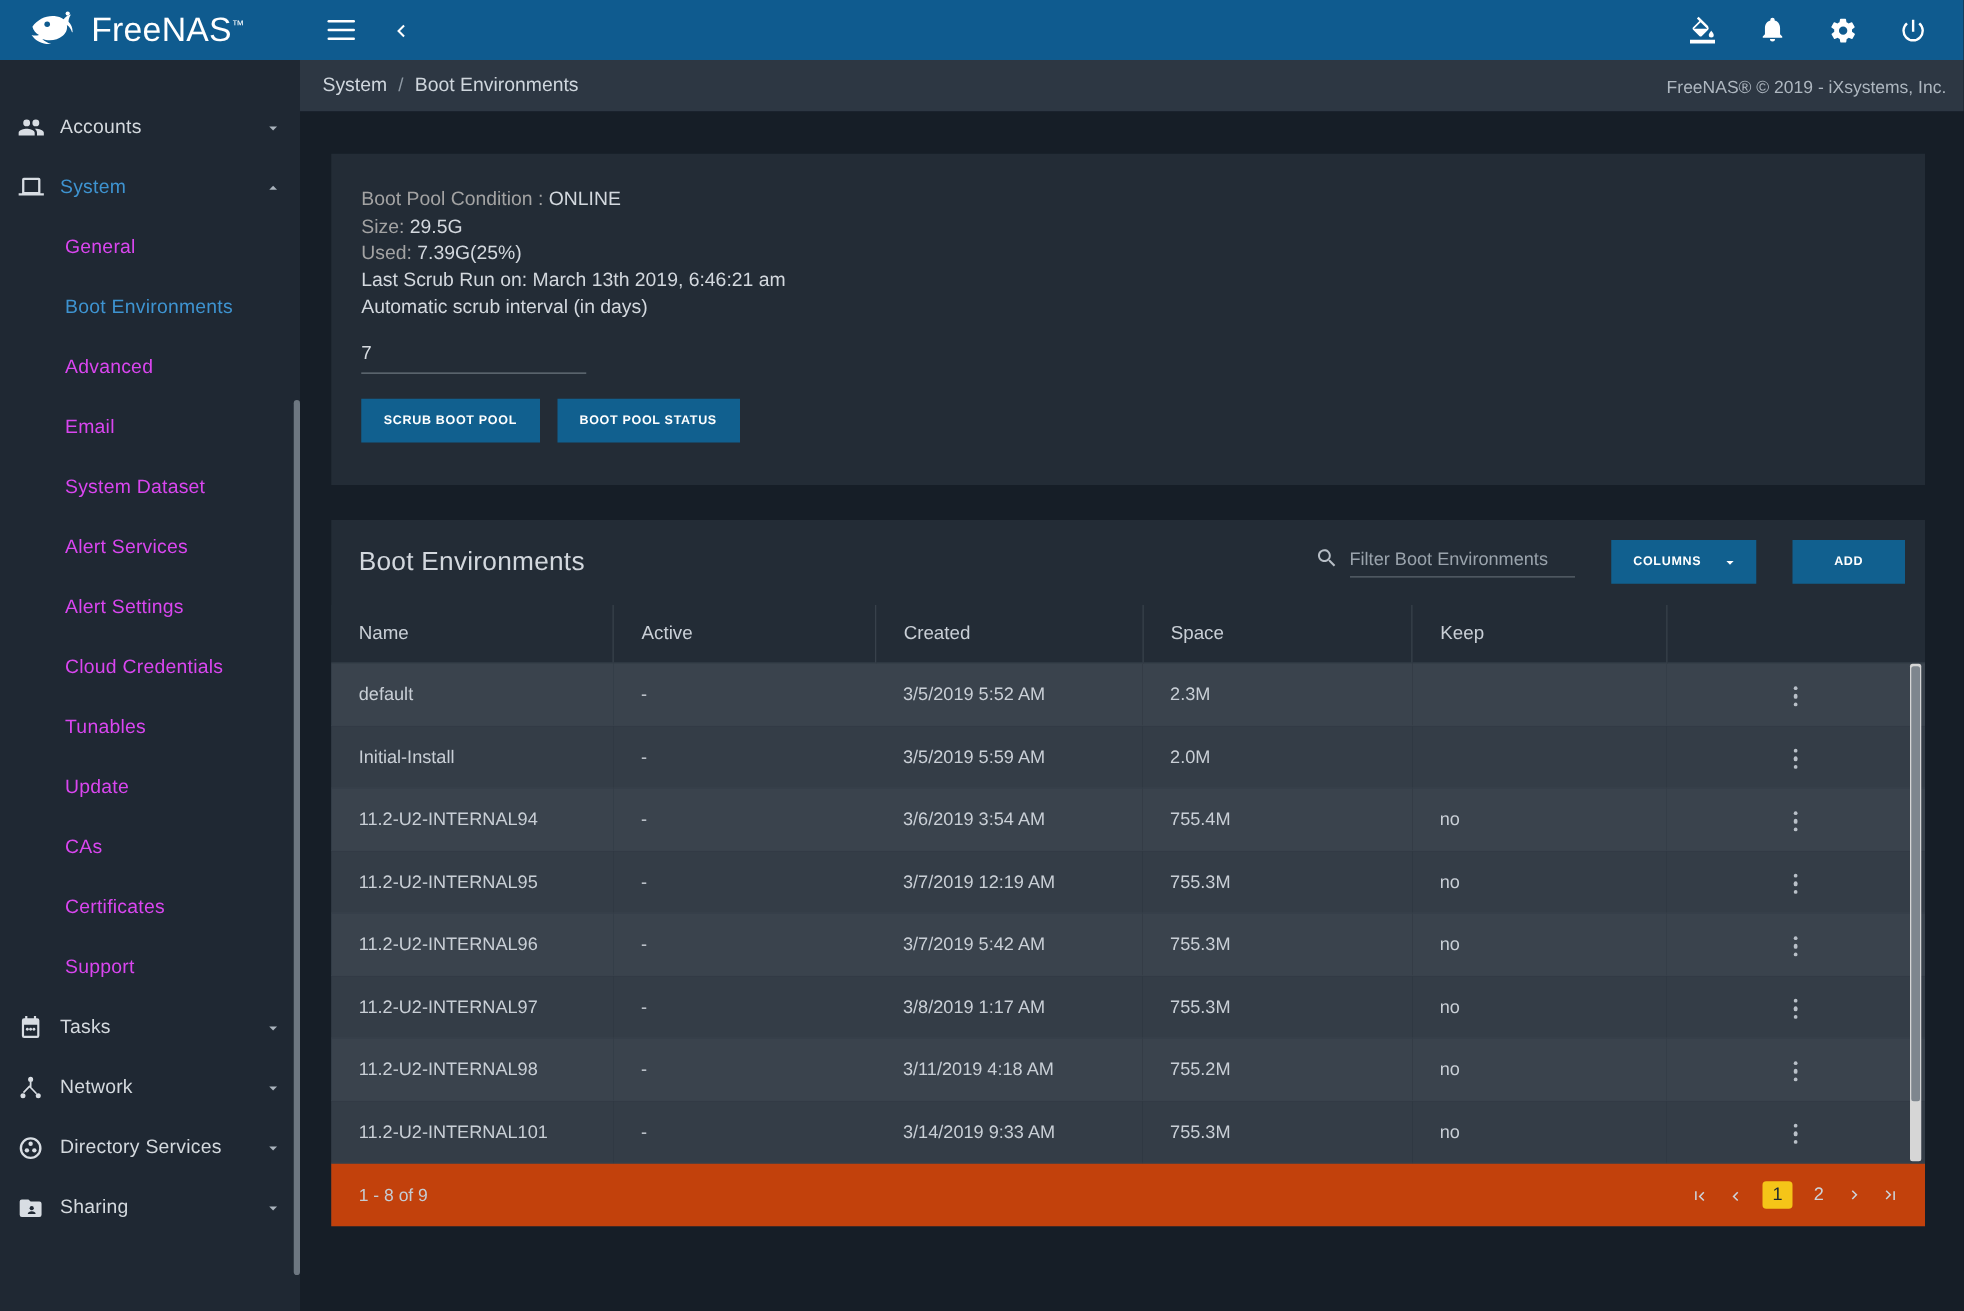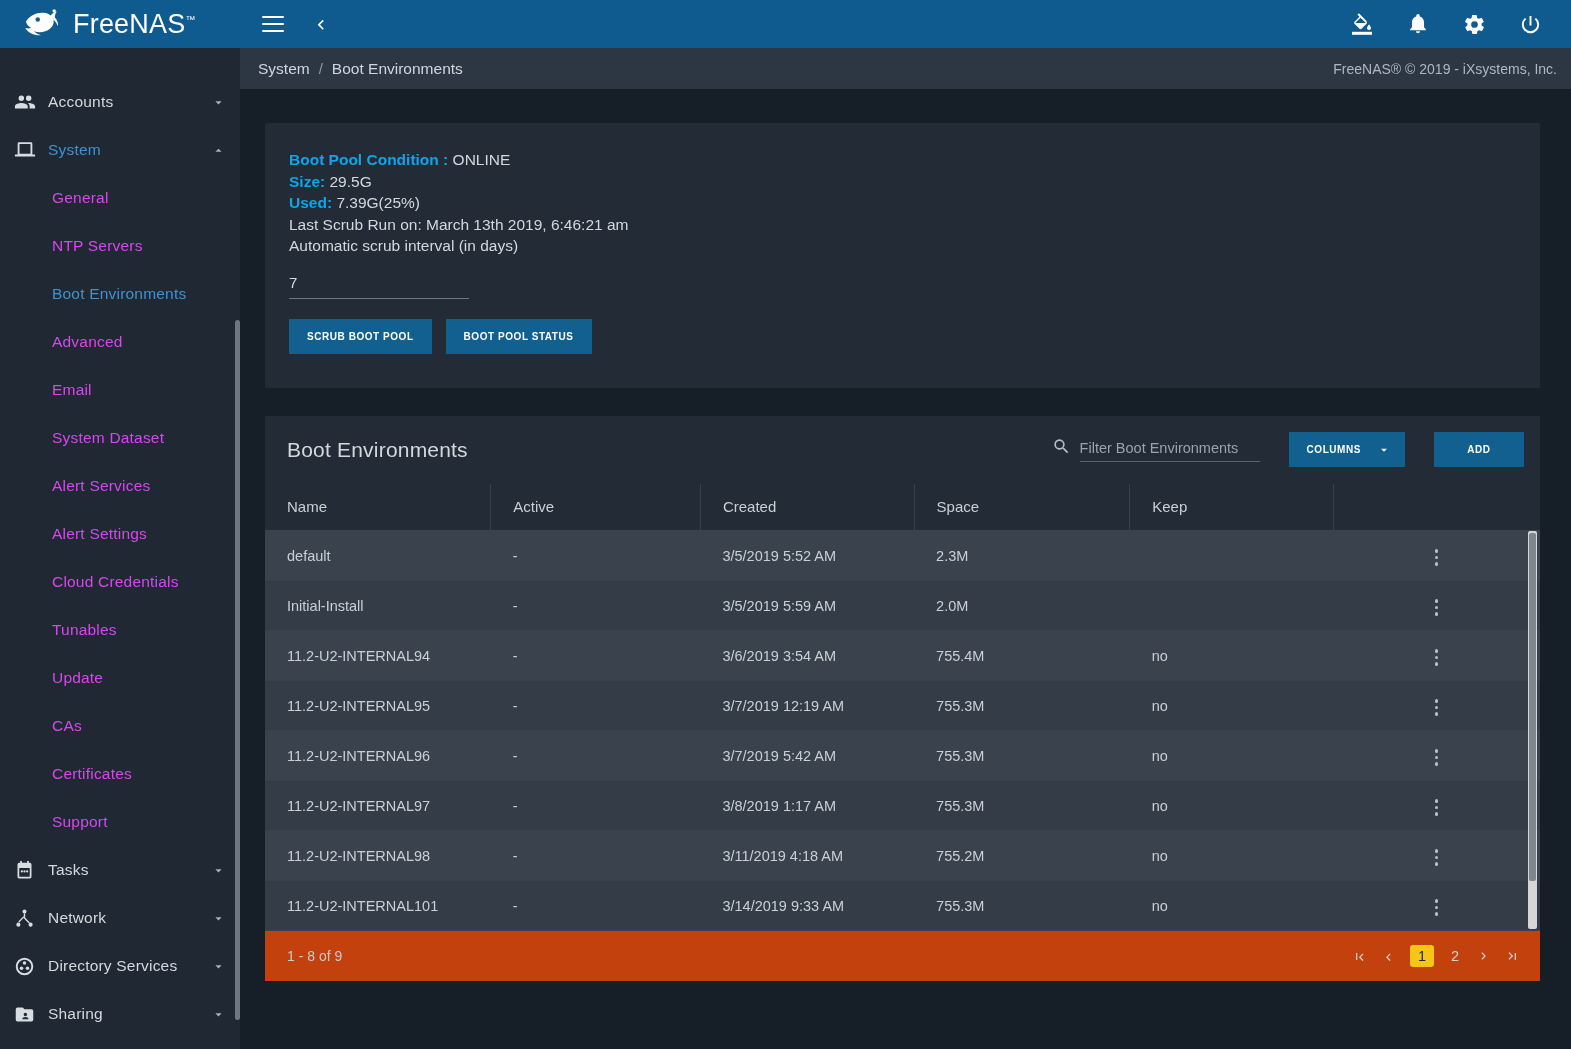--- a/index.html
+++ b/index.html
@@ -74,21 +74,21 @@
     position: absolute; top: 89px; left: 240px; right: 0; bottom: 0;
     background: #161e27; overflow: hidden; padding: 34px 31px 0 25px;
   }
 
   .card { background: #232c36; }
 
   
   #pool-card { padding: 26px 24px 34px 24px; }
   #pool-card .line { color: #d3d8de; font-size: 15.5px; line-height: 21.5px; margin-bottom: 0px; }
   #pool-card .line + .line { margin-top: 0; }
-  #pool-card .line .lbl { font-weight: 700; color: #0ea5e9; }
+  #pool-card .line .lbl { font-weight: 400; color: #a3a3a3; }
   .underline-input {
     margin-top: 14px; width: 180px; border: 0; border-bottom: 1px solid #6c767f;
     background: transparent; color: #d7dce1; font-size: 15px;
     font-family: "Liberation Sans", sans-serif; padding: 3px 0 7px 0; outline: none;
   }
   #pool-card .btnrow { margin-top: 20px; display: flex; gap: 14px; }
   .btn {
     background: #11608f; color: #fff; border: 0; cursor: pointer;
     font-family: "Liberation Sans", sans-serif; font-size: 10px;
     letter-spacing: .55px; padding: 0 18px; height: 35px; line-height: 35px;
@@ -237,23 +237,20 @@
         <span class="nlabel">System</span>
         <span class="caret">
           <svg width="15" height="15" viewBox="0 0 24 24">
               <path d="M7 14l5-5 5 5z"></path>
             </svg>
         </span>
       </div>
 
       <div class="nav-sub">
           <span class="nlabel">General</span>
-        </div>
-      <div class="nav-sub">
-          <span class="nlabel">NTP Servers</span>
         </div>
       <div class="nav-sub active">
           <span class="nlabel">Boot Environments</span>
         </div>
       <div class="nav-sub">
           <span class="nlabel">Advanced</span>
         </div>
       <div class="nav-sub">
           <span class="nlabel">Email</span>
         </div>

